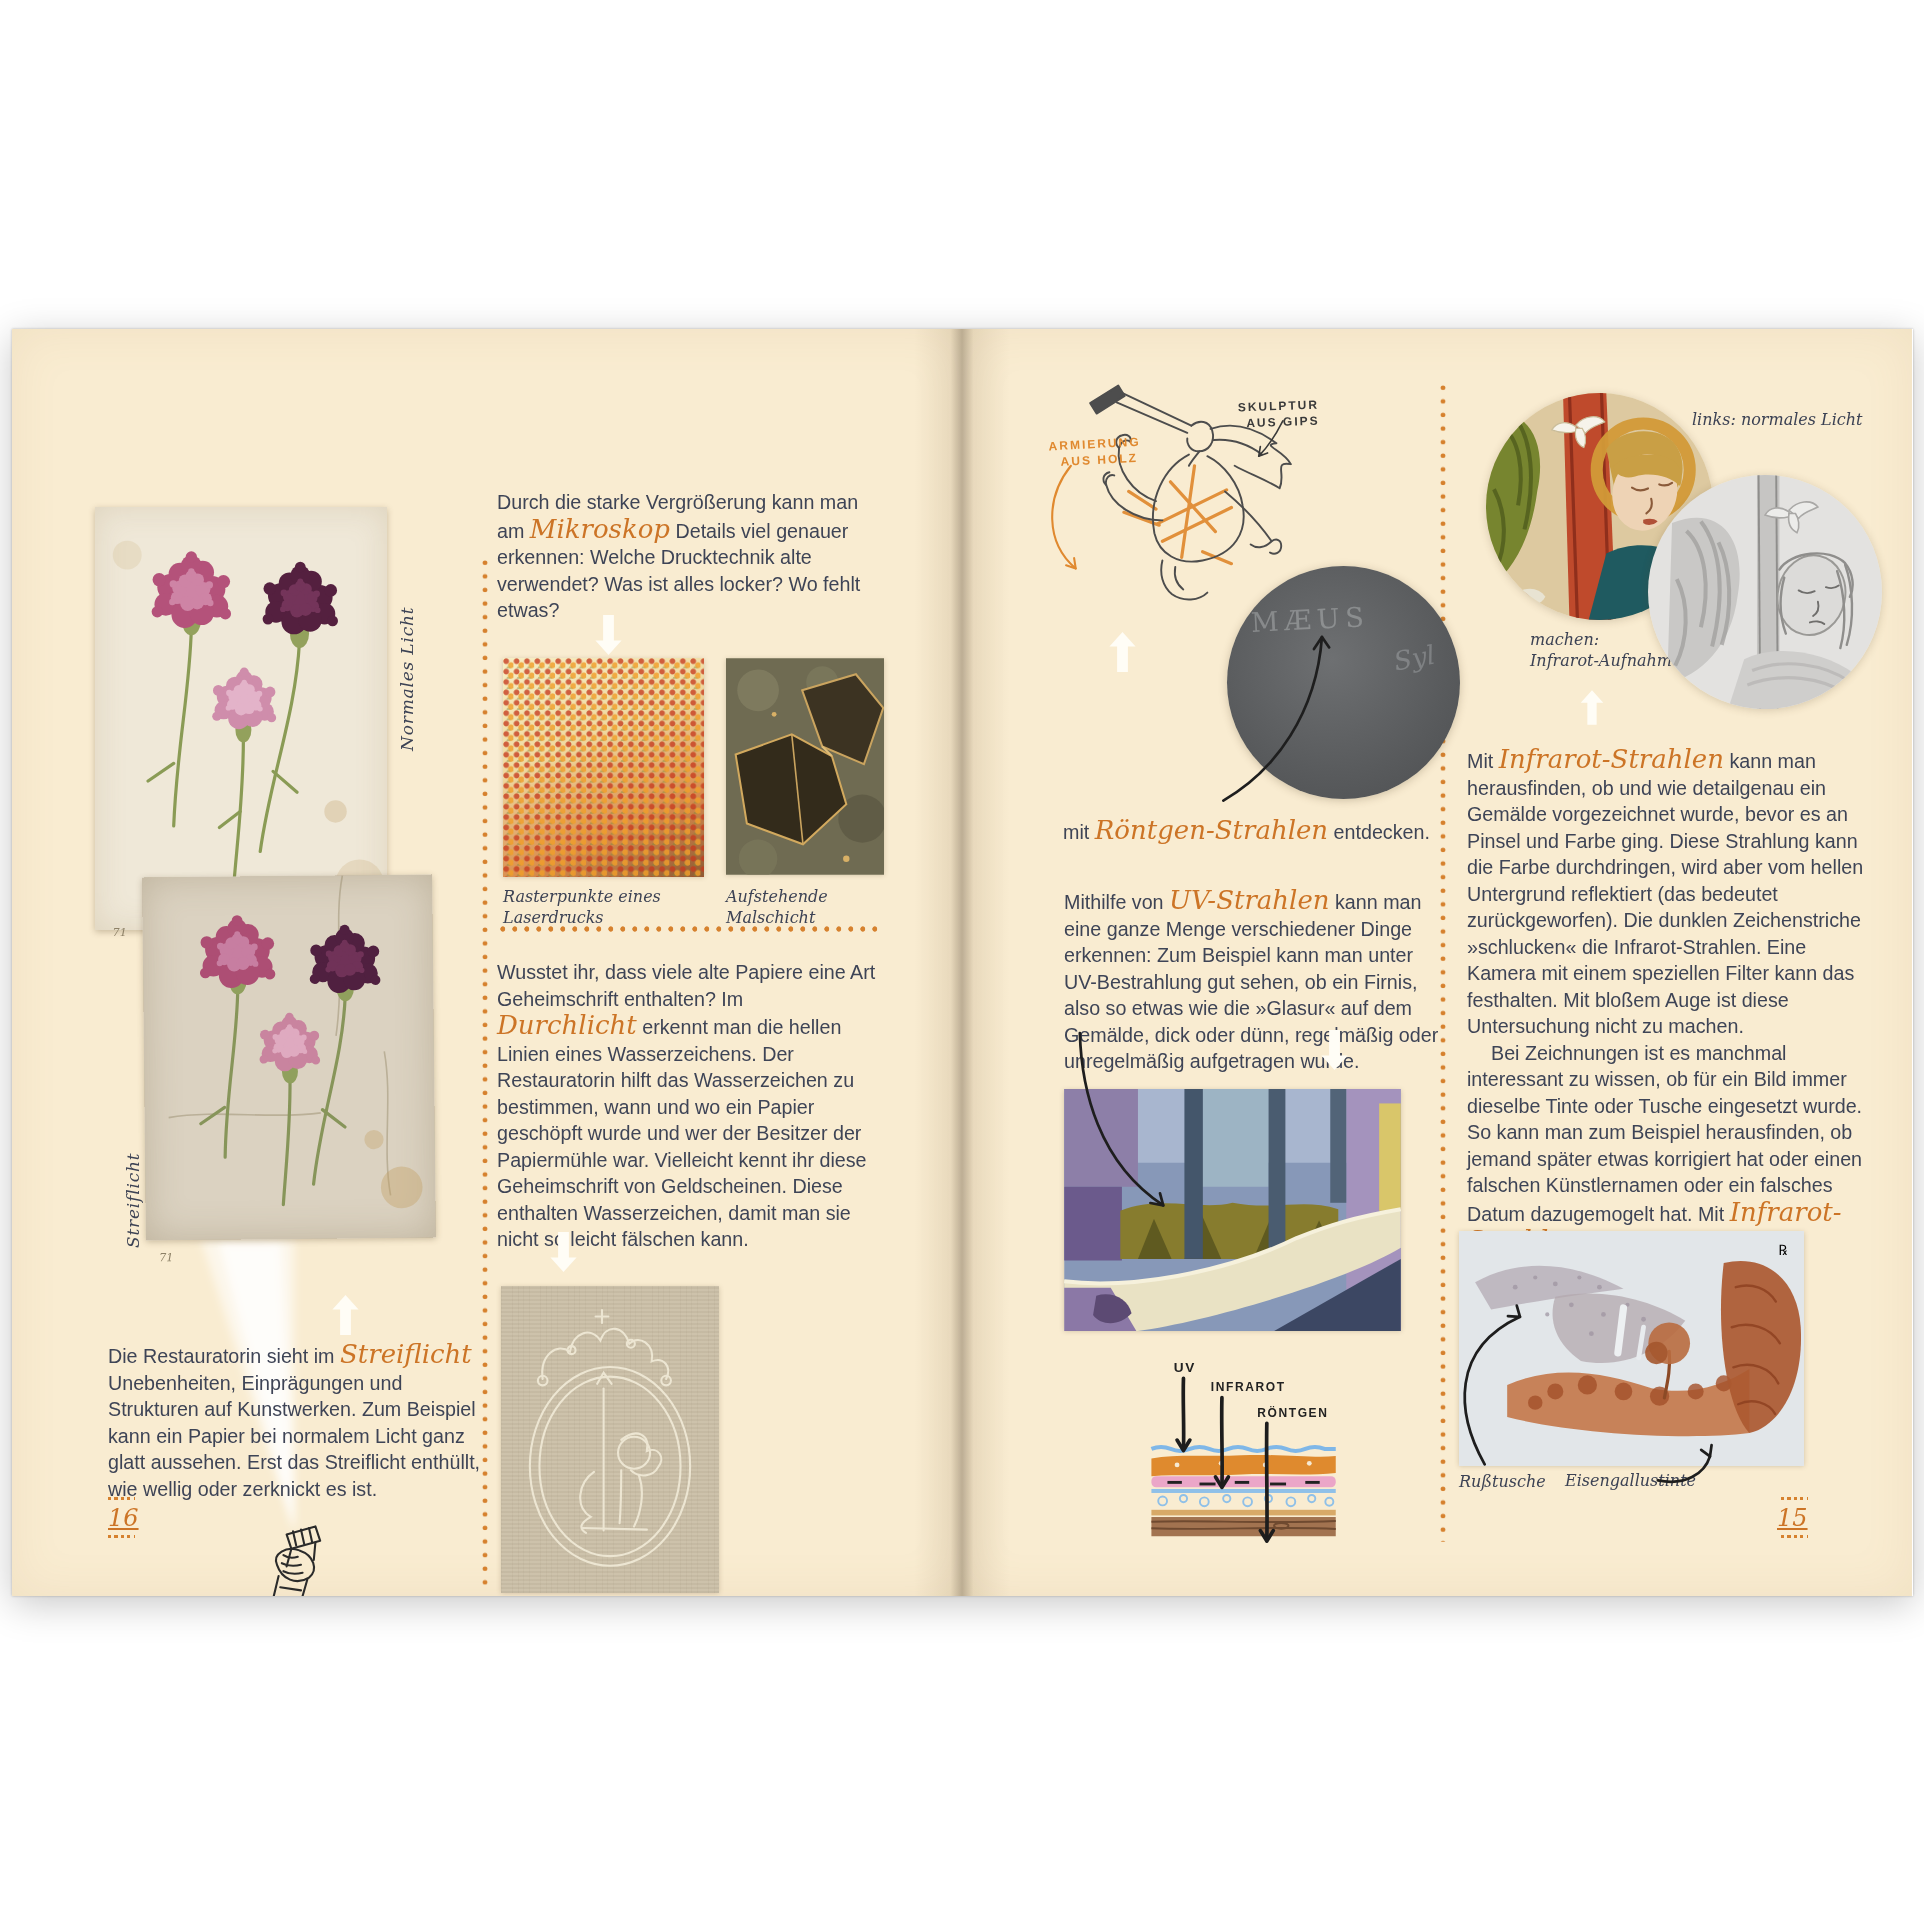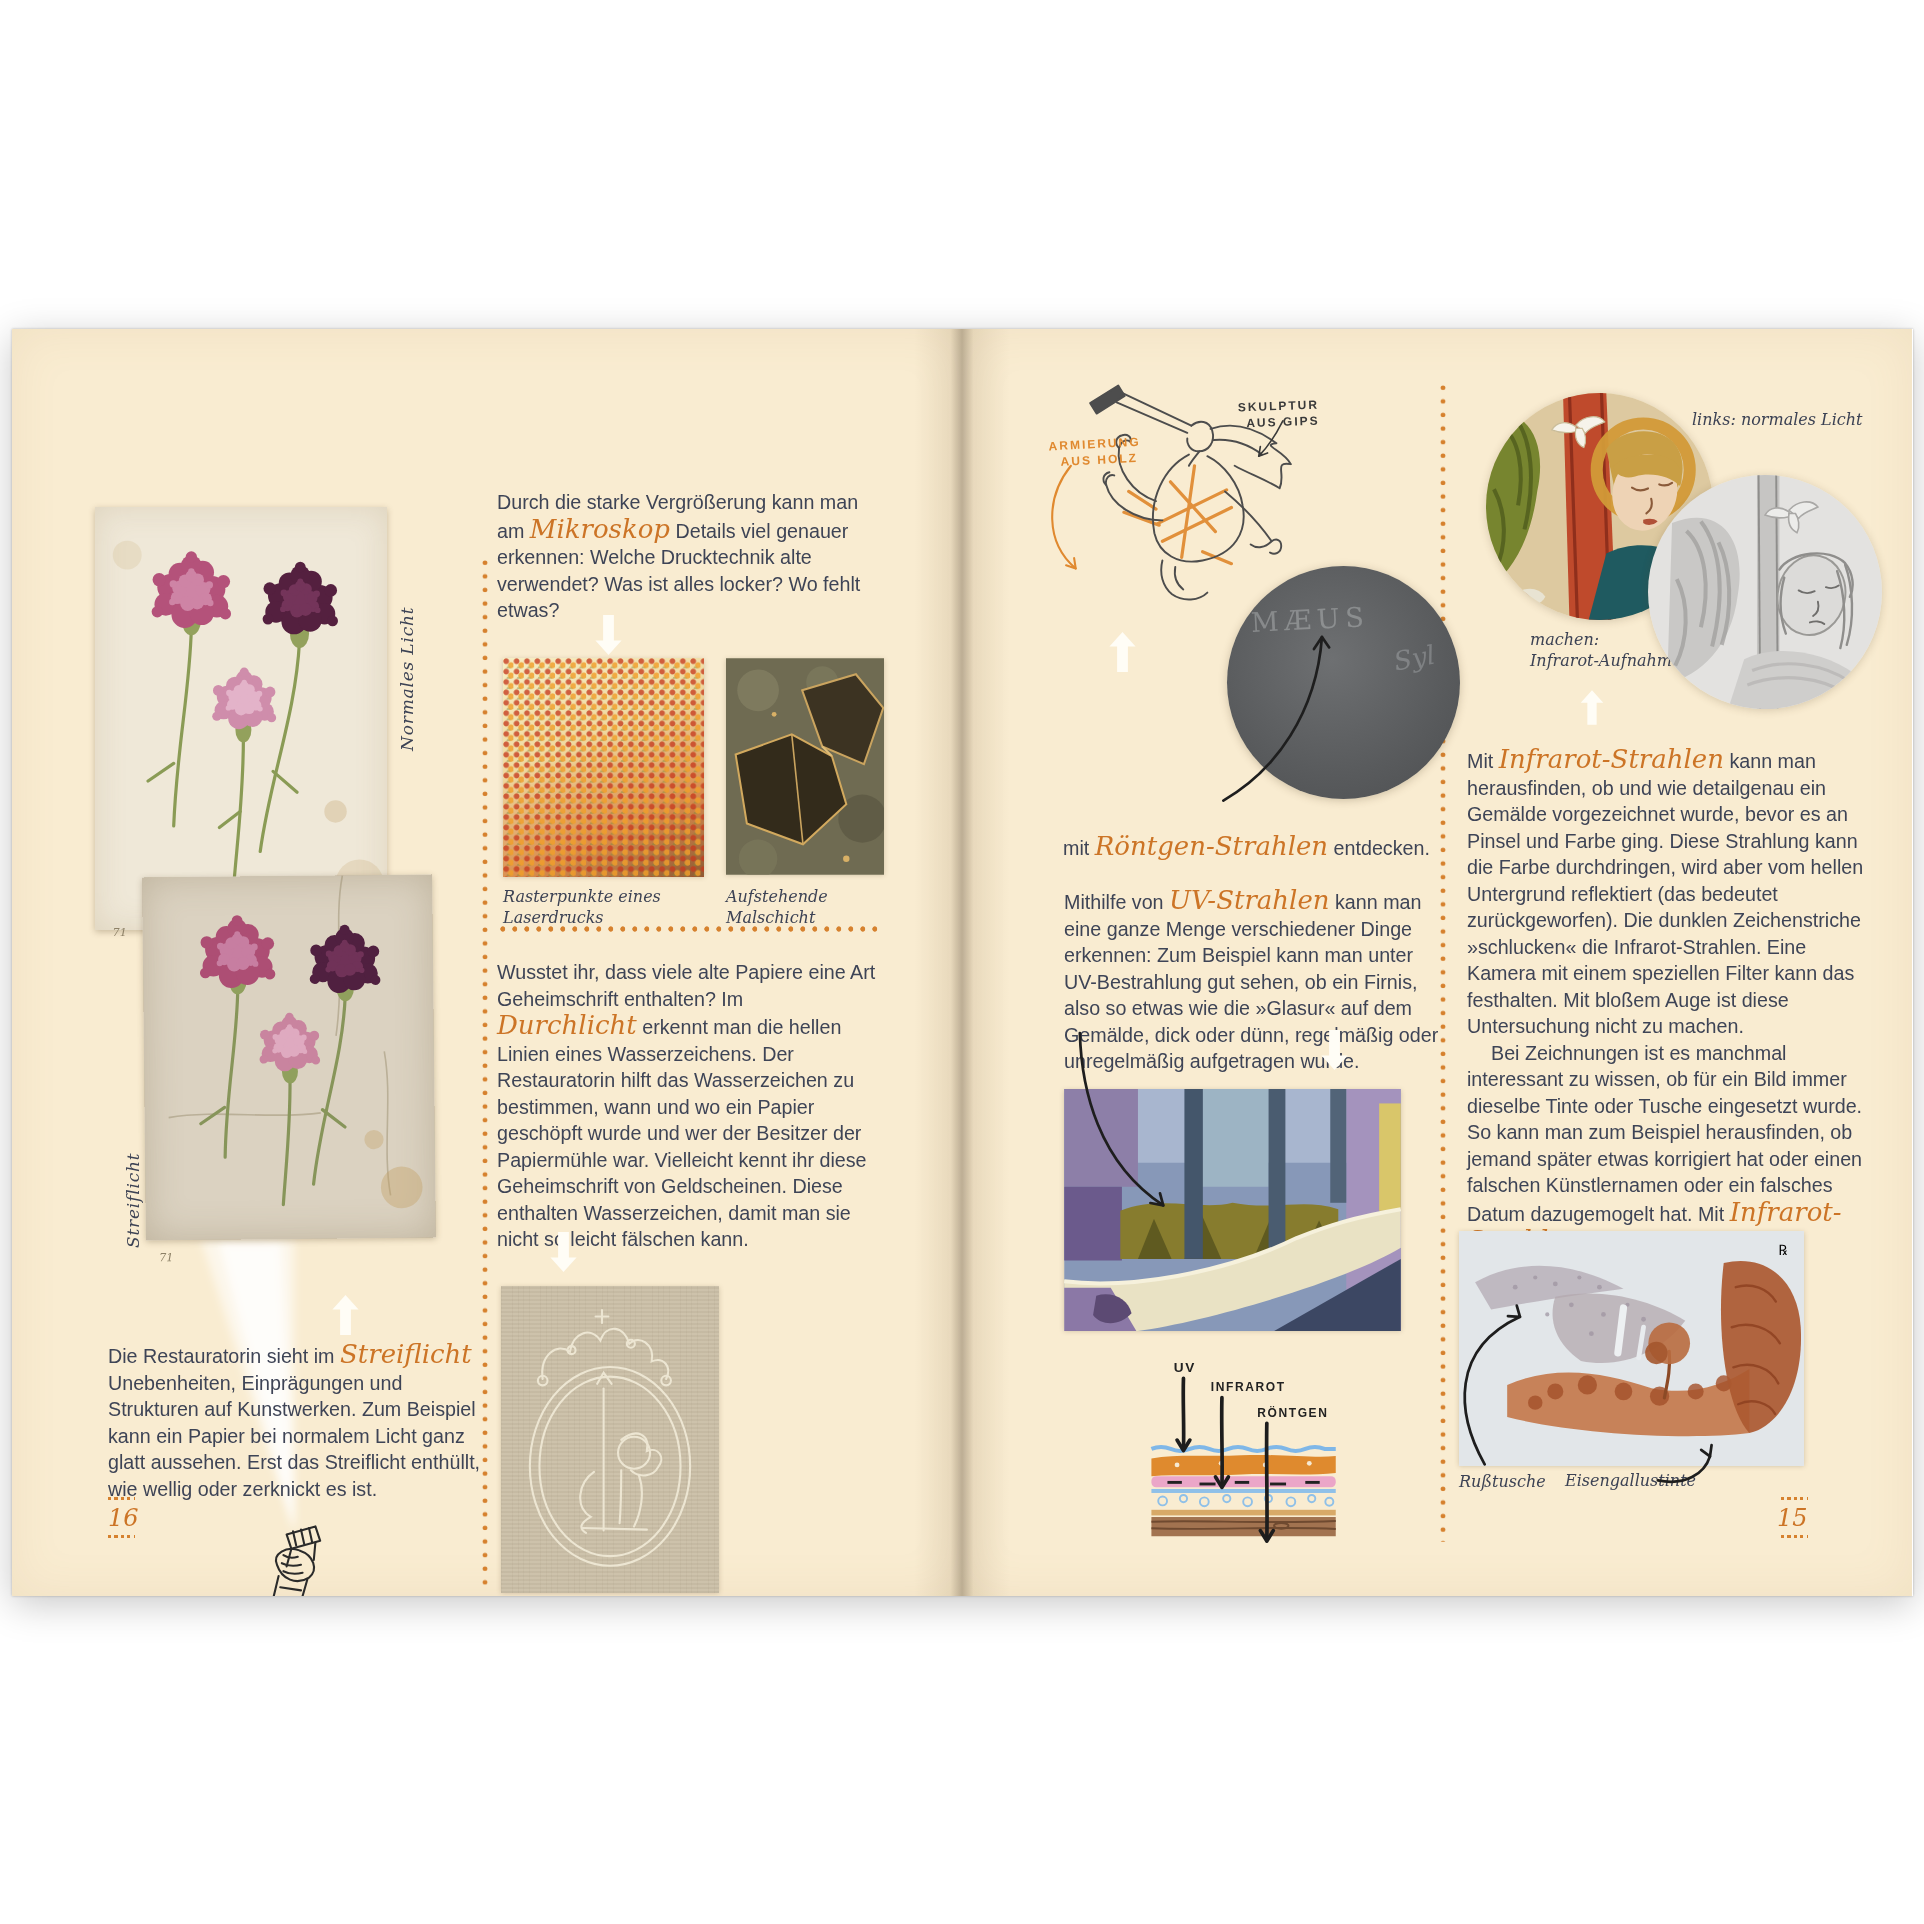--- a/index.html
+++ b/index.html
@@ -31,21 +31,21 @@
       background-size:5.6px 13.6px;background-repeat:repeat-y;}
 
   .title{font:italic 40px/48px "DejaVu Serif",serif;color:var(--accent);letter-spacing:0.4px;white-space:nowrap;}
   .body{font:19.7px/26.5px "Liberation Sans",sans-serif;color:var(--ink);}
   .body .accent{font-family:"DejaVu Serif",serif;font-style:italic;color:var(--accent);font-size:26px;}
   .cap{font:italic 16px/21px "DejaVu Serif",serif;color:var(--serifdark);}
   .vlabel{writing-mode:vertical-rl;transform:rotate(180deg);font:italic 17px "DejaVu Serif",serif;
           color:var(--serifdark);letter-spacing:0.8px;}
   .hlabel{font:700 12px/16px "Liberation Sans",sans-serif;letter-spacing:2px;}
   .mark71{font:italic 11.2px "DejaVu Serif",serif;color:#8d8066;margin-top:36px;}
-  .pagenum{font:italic 24px "DejaVu Serif",serif;color:var(--accent);}
+  .pagenum{font:italic 24px "DejaVu Serif",serif;color:var(--accent);text-decoration:underline;}
   .pnd{height:3.2px;width:27px;background:repeating-linear-gradient(90deg,var(--dots) 0 3.2px,transparent 3.2px 6.4px);margin:3.2px 0;}
   .pnblock{display:flex;flex-direction:column;align-items:flex-start;}
 
   .arr{fill:#fffdf6;}
 
   
   .paper1{background:#efe8d8;box-shadow:0 1.6px 6.4px rgba(90,70,40,.30),inset 0 0 32px rgba(150,120,70,.18);}
   .paper2{background:#dbd2c1;box-shadow:0 1.6px 6.4px rgba(90,70,40,.30),inset 0 0 37px rgba(120,100,65,.28);transform:rotate(-.6deg);}
   .raster{box-shadow:0 0.8px 4.8px rgba(90,70,40,.25);
     background-image:
@@ -300,21 +300,21 @@
 
     <svg class="abs arr" style="left:146px;top:303px;z-index:2;" width="29" height="40" viewBox="0 0 36 50">
         <use href="#arrow"></use>
       </svg>
 
     <div class="abs circle xray" style="left:265px;top:237px;width:233px;height:233px;z-index:2;">
       <div class="abs ghost1" style="left:24px;top:38px;">MÆUS</div>
       <div class="abs ghost2" style="left:167px;top:77px;">Syl</div>
     </div>
 
-    <div class="abs body" style="left:101px;top:504px;width:289px;white-space:nowrap;z-index:2;"><span>mit </span><span class="accent">Röntgen-Strahlen</span><span> entdecken.</span></div>
+    <div class="abs body" style="left:101px;top:488px;width:289px;white-space:nowrap;z-index:2;"><span>mit </span><span class="accent">Röntgen-Strahlen</span><span> entdecken.</span></div>
 
     <div class="abs body" style="left:102px;top:558px;width:377px;z-index:2;"><span>Mithilfe von </span><span class="accent">UV-Strahlen</span><span> kann man eine ganze Menge verschiedener Dinge erkennen: Zum Beispiel kann man unter UV-Bestrahlung gut sehen, ob ein Firnis, also so etwas wie die »Glasur« auf dem Gemälde, dick oder dünn, regelmäßig oder unregelmäßig aufgetragen wurde.</span></div>
     <svg class="abs arr" style="left:358px;top:701px;z-index:2;" width="29" height="40" viewBox="0 0 36 50">
         <use href="#arrow" transform="rotate(180 18 25)"></use>
       </svg>
 
     <div class="abs imgbox" style="left:102px;top:760px;width:337px;height:242px;z-index:2;">
       <svg width="337" height="242" viewBox="0 0 420 302">
         <rect width="420" height="302" fill="#8798b8"></rect>
         <rect x="60" width="360" height="92" fill="#a8b6cf"></rect>

